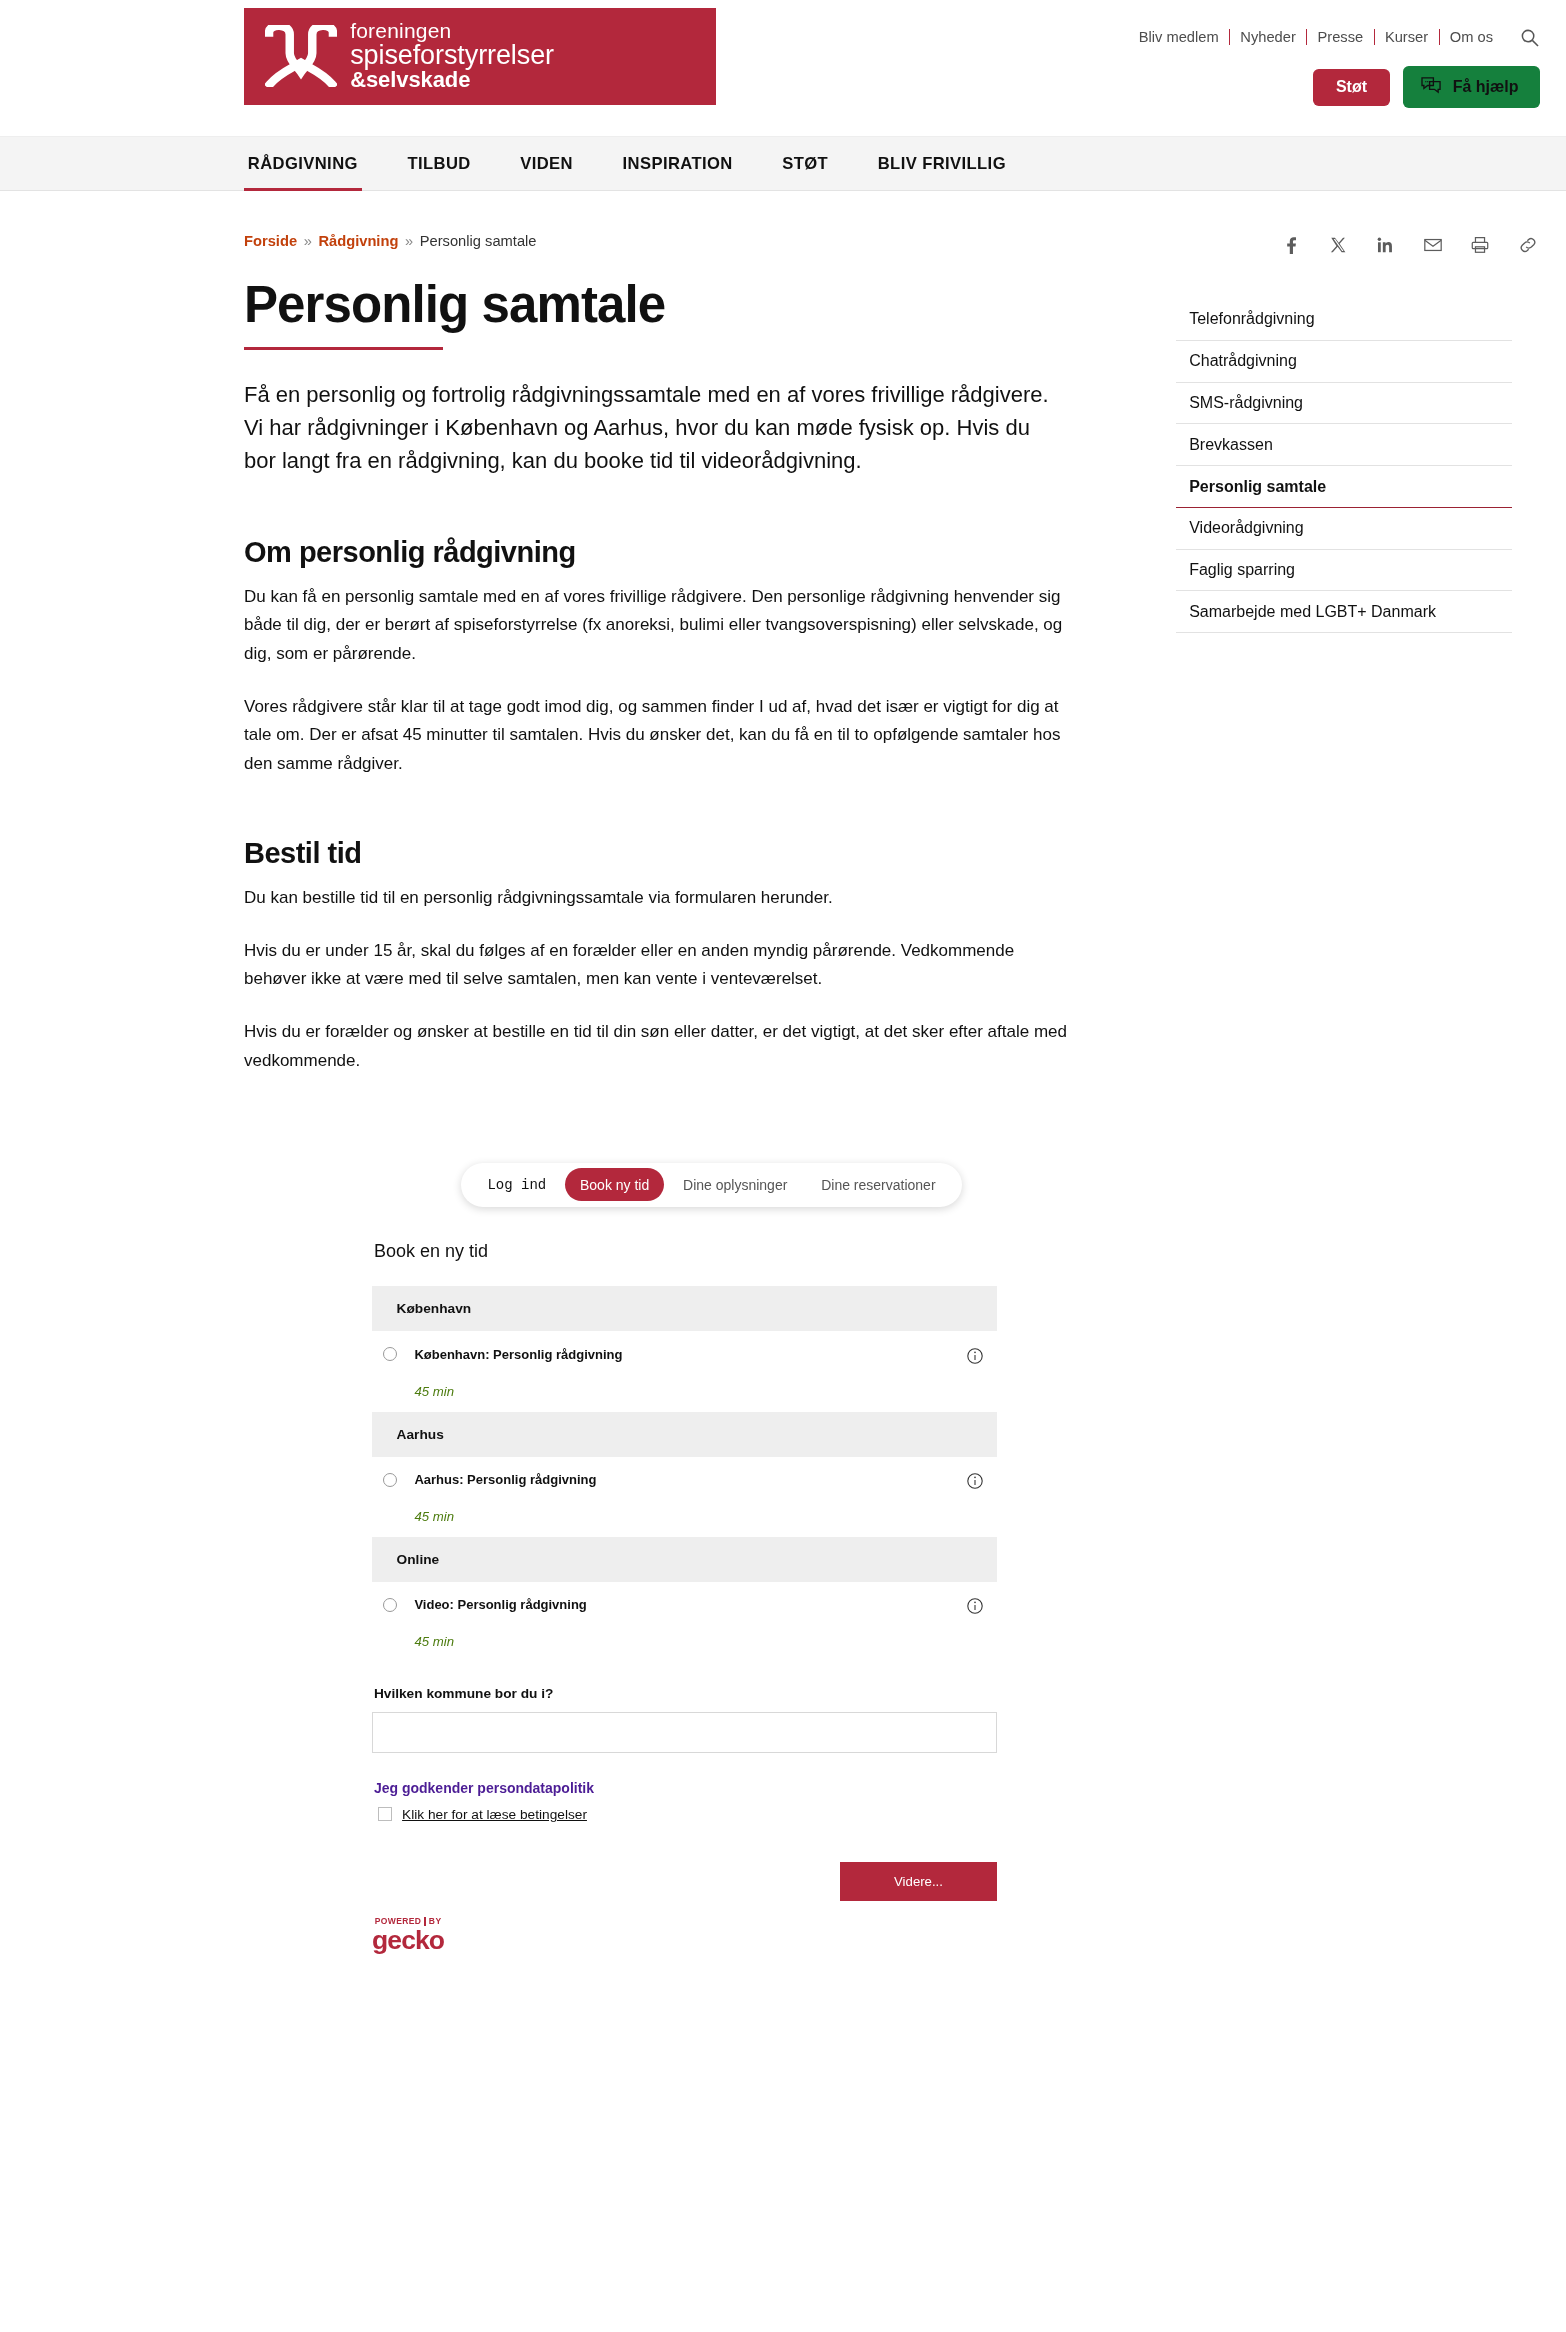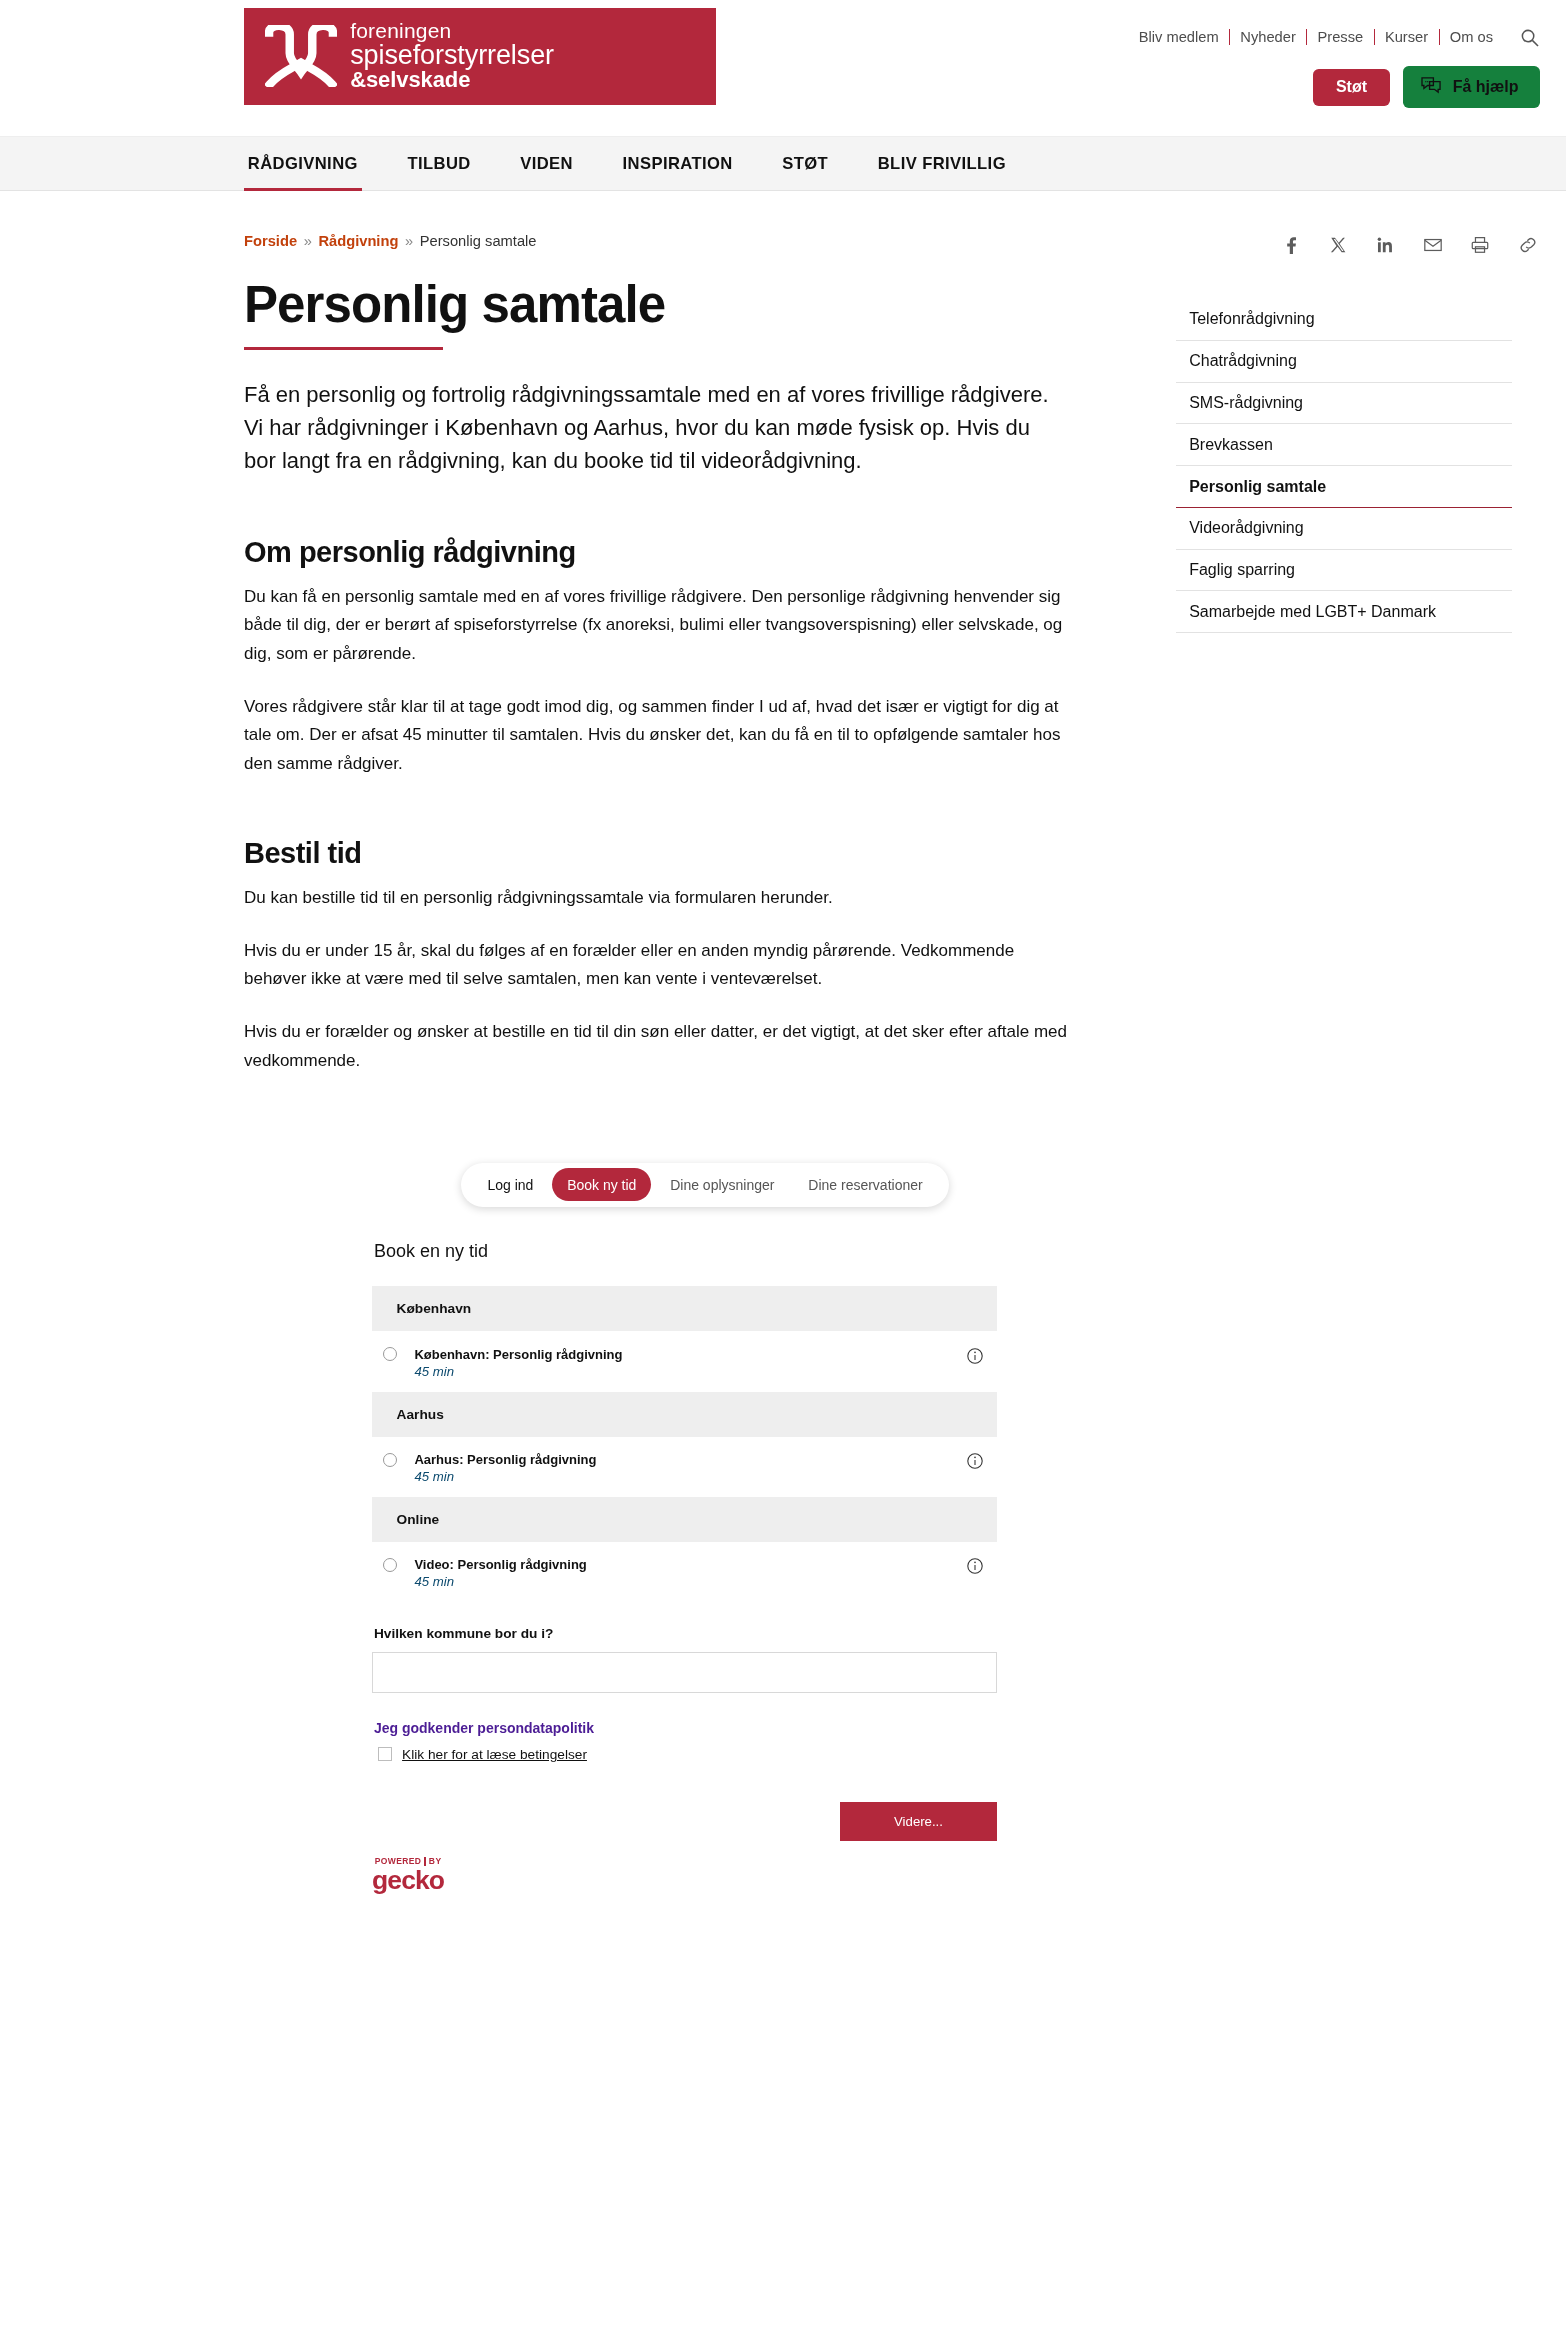--- a/index.html
+++ b/index.html
@@ -244,21 +244,21 @@
     margin-bottom: 34px;
   }
   .tab {
     font-size: 14px;
     color: #555;
     padding: 8.5px 15px;
     border-radius: 21px;
     cursor: pointer;
     white-space: nowrap;
   }
-  .tab.dark { color: #111; }
+  .tab.dark { color: #111; font-family: Liberation Mono, monospace; }
   .tab.active {
     background: #b3283c;
     color: #fff;
   }
   .book-heading {
     font-size: 18px;
     color:#111;
     margin-bottom: 24.6px;
     padding-left: 1.9px;
   }
@@ -279,21 +279,21 @@
     width: 14px; height: 14px;
     border: 1.4px solid #999;
     border-radius: 50%;
     margin: 2.8px 17px 0 11.4px;
     flex: 0 0 auto;
     background: #fff;
     cursor: pointer;
   }
   .svc-text { flex: 1 1 auto; }
   .svc-name { font-size: 13px; font-weight: 700; color:#111; }
-  .svc-dur { font-size: 13.2px; font-style: italic; color:#0c4a6e; margin-top: 2px; }
+  .svc-dur { font-size: 13.2px; font-style: italic; color:#4d7c0f; margin-top: 22px; }
   .info-ic {
     width: 18px; height: 18px;
     flex: 0 0 auto;
     margin-top: 1.9px;
     margin-right: 13.2px;
     color:#333;
     cursor:pointer;
   }
   .field-label {
     font-size: 13.7px;

